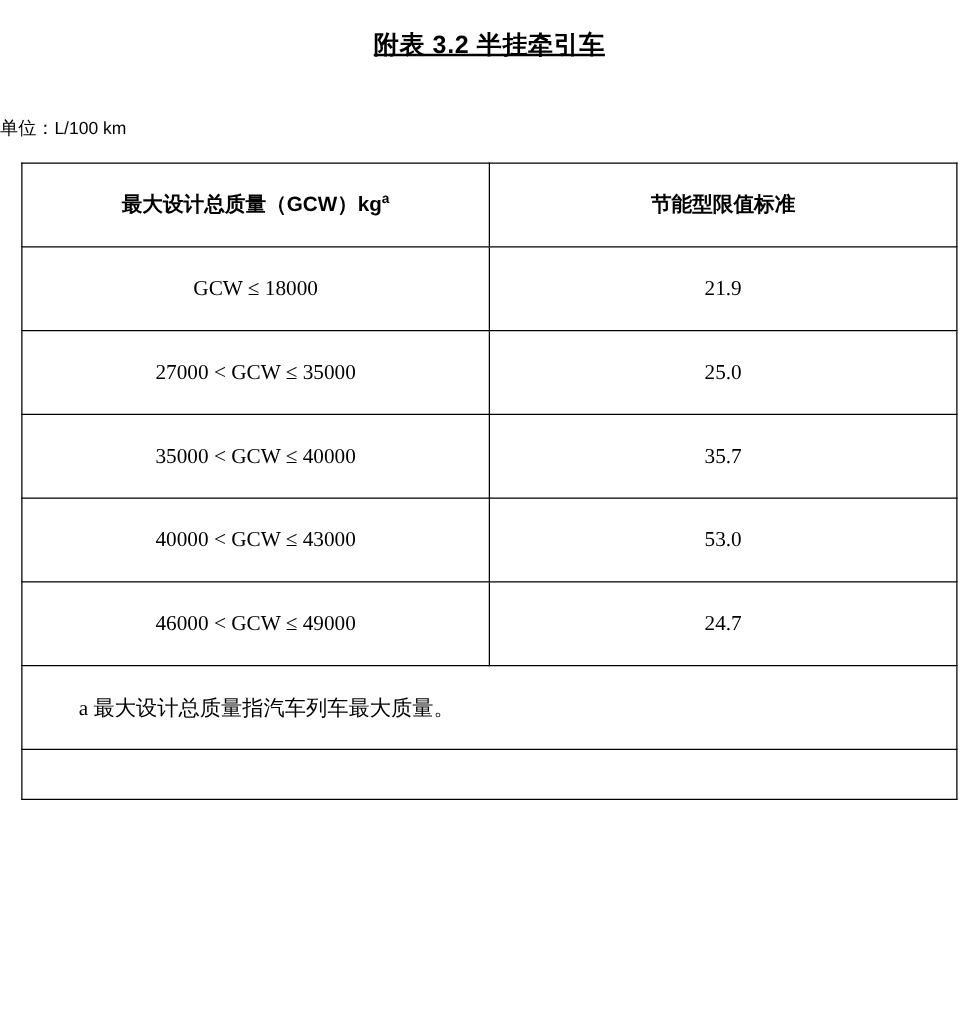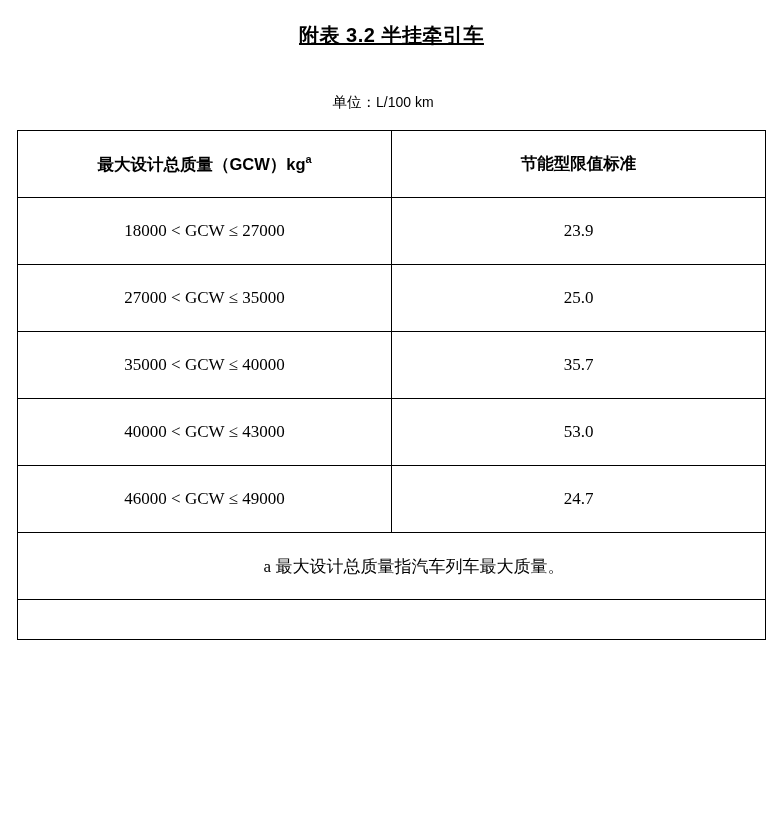--- a/index.html
+++ b/index.html
@@ -26,21 +26,21 @@
     text-align: center;
     font-family: "Liberation Sans", sans-serif;
     font-weight: bold;
     font-size: 20px;
     letter-spacing: 0.5px;
     margin-top: 22px;
     margin-bottom: 0;
     text-decoration: underline;
   }
   .unit-line {
-    text-align: center;
+    text-align: left;
     font-size: 14.5px;
     font-family: "Liberation Serif", serif;
     margin-top: 44px;
     padding-right: 17px;
   }
   .unit-line .unit-label {
     font-family: "Liberation Sans", sans-serif;
     font-size: 14px;
   }
   .table-wrap {
@@ -69,21 +69,21 @@
   }
   table.spec tbody td {
     height: 66px;
     font-size: 17px;
     font-family: "Liberation Serif", serif;
   }
   td.col-left { width: 375px; }
   td.col-right { width: 374px; }
   tr.note-row td {
     height: 45px;
-    text-align: center;
+    text-align: left;
     padding-left: 45px;
     font-family: "Liberation Sans", sans-serif;
     font-size: 15.5px;
   }
   .tail-box {
     margin: 0 17px;
     width: 749px;
     height: 40px;
     border: 1px solid #000000;
     border-top: none;
@@ -104,22 +104,22 @@
   <div class="table-wrap">
     <table class="spec">
       <thead>
         <tr>
           <th class="col-left"><span>最大设计总质量（GCW）kg</span><span class="sup">a</span></th>
           <th class="col-right">节能型限值标准</th>
         </tr>
       </thead>
       <tbody>
         <tr>
-          <td class="col-left">18000 &lt; GCW ≤ 27000</td>
-          <td class="col-right">23.9</td>
+          <td class="col-left">GCW ≤ 18000</td>
+          <td class="col-right">21.9</td>
         </tr>
         <tr>
           <td class="col-left">27000 &lt; GCW ≤ 35000</td>
           <td class="col-right">25.0</td>
         </tr>
         <tr>
           <td class="col-left">35000 &lt; GCW ≤ 40000</td>
           <td class="col-right">35.7</td>
         </tr>
         <tr>

